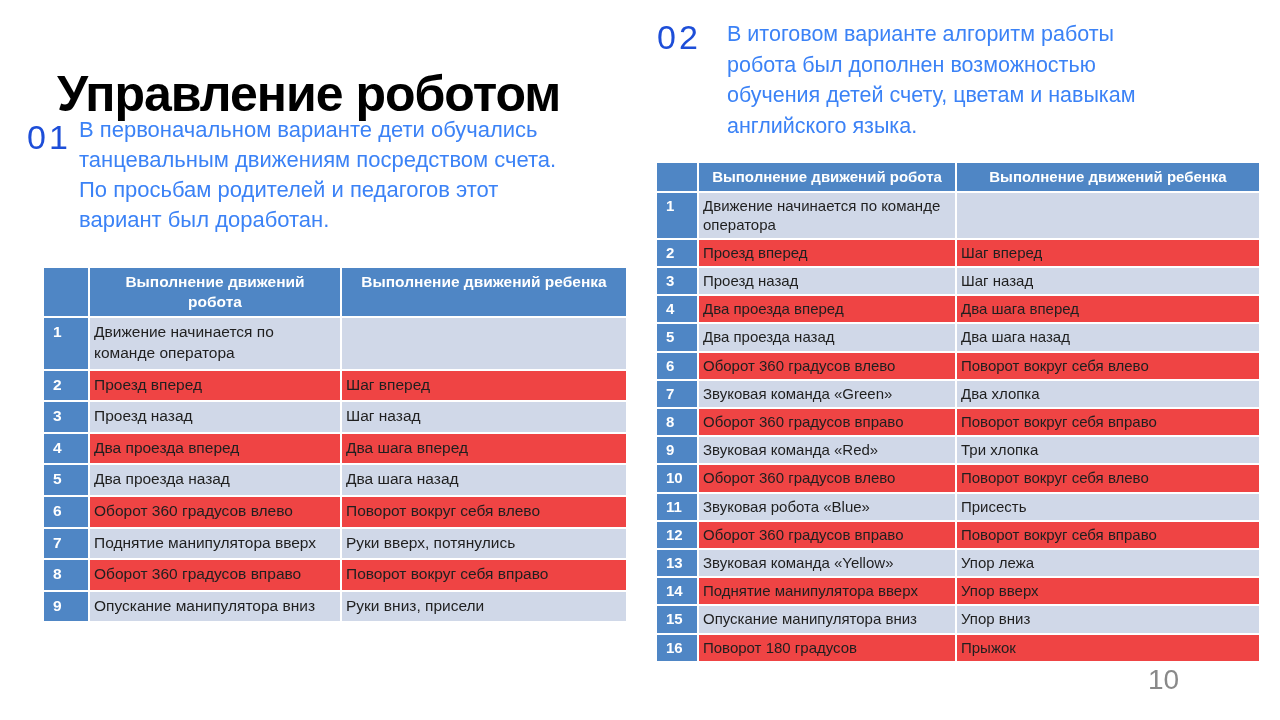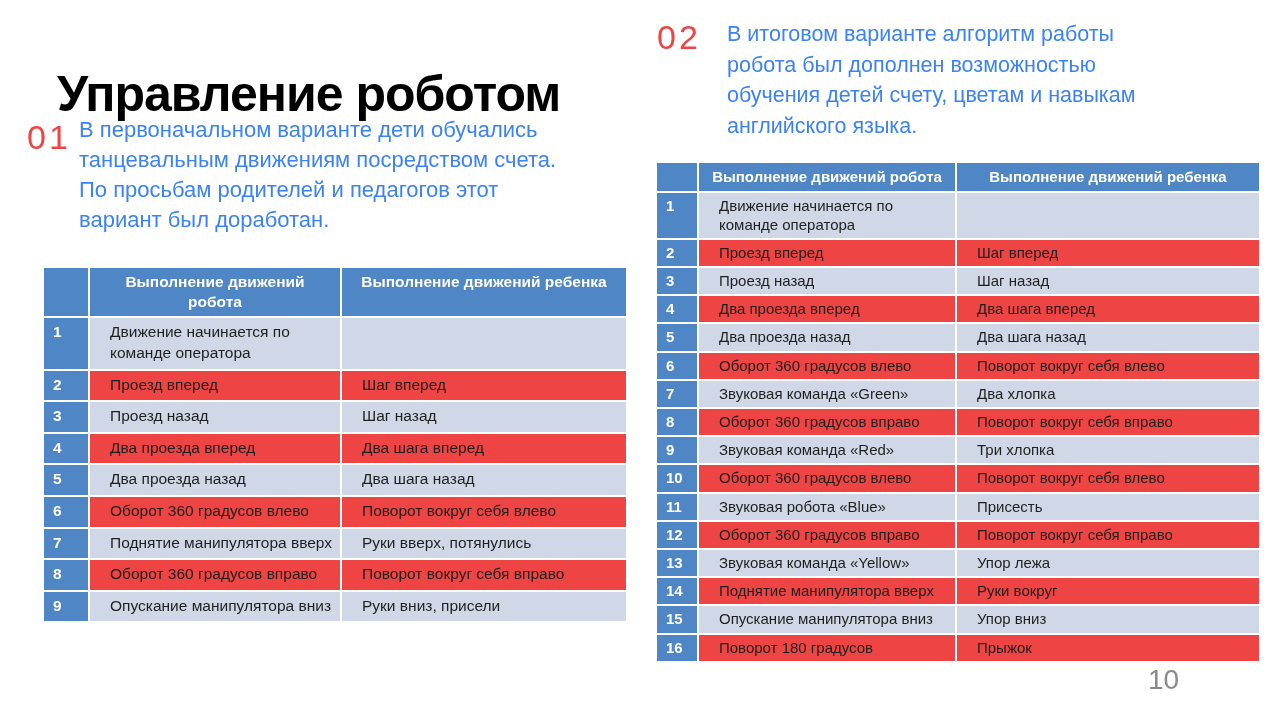--- a/index.html
+++ b/index.html
@@ -8,21 +8,21 @@
     font-family:"Liberation Sans",sans-serif;
   }
   .slide{position:relative;width:1280px;height:720px;background:#ffffff;}
 
   .title{
     position:absolute;left:40px;top:52px;margin:17px;
     font-size:50px;font-weight:700;color:#000000;letter-spacing:-1px;line-height:1;
   }
 
   .sec-num{
-    position:absolute;color:#ef4444;font-size:34px;font-weight:400;
+    position:absolute;color:#1d4ed8;font-size:34px;font-weight:400;
     letter-spacing:3px;line-height:1;
   }
   .n1{left:27px;top:120px;}
   .n2{left:657px;top:20px;}
 
   .sec-text{
     position:absolute;color:#3b82f6;font-size:22px;line-height:1.37;
     white-space:pre-line;
   }
   .t1{left:79px;top:115px;width:520px;}
@@ -37,21 +37,21 @@
   }
   .mtable thead th{
     background:#4f86c5;color:#ffffff;font-weight:700;text-align:center;
     font-size:15.5px;line-height:1.3;padding:4px 4px;margin-left:24px;
   }
   .mtable tbody th{
     background:#4f86c5;color:#ffffff;font-weight:700;text-align:left;
     font-size:15.5px;line-height:1.33;padding:3px 4px 4px 9px;
   }
   .mtable td{
-    color:#1f1f1f;font-size:15.5px;line-height:1.33;padding:3px 6px 4px 20px;
+    color:#1f1f1f;font-size:15.5px;line-height:1.33;padding:3px 6px 4px 4px;
   }
   .band-dark td{background:#d0d8e8;}
   .band-light td{background:#ef4444;}
 
   .table-left{left:44px;top:268px;width:584px;}
   .table-left .c0{width:46px;}
   .table-left .c1{width:252px;}
   .table-left .c2{width:286px;}
   .table-left thead th:nth-child(2) .hdr-text{display:inline-block;max-width:180px;}
   .table-left td,.table-left tbody th{padding-top:4px;padding-bottom:5px;}
@@ -223,21 +223,21 @@
           <td>Поворот вокруг себя вправо</td>
         </tr>
         <tr class="band-dark">
           <th>13</th>
           <td>Звуковая команда «Yellow»</td>
           <td>Упор лежа</td>
         </tr>
         <tr class="band-light">
           <th>14</th>
           <td>Поднятие манипулятора вверх</td>
-          <td>Руки вокруг</td>
+          <td>Упор вверх</td>
         </tr>
         <tr class="band-dark">
           <th>15</th>
           <td>Опускание манипулятора вниз</td>
           <td>Упор вниз</td>
         </tr>
         <tr class="band-light">
           <th>16</th>
           <td>Поворот 180 градусов</td>
           <td>Прыжок</td>

